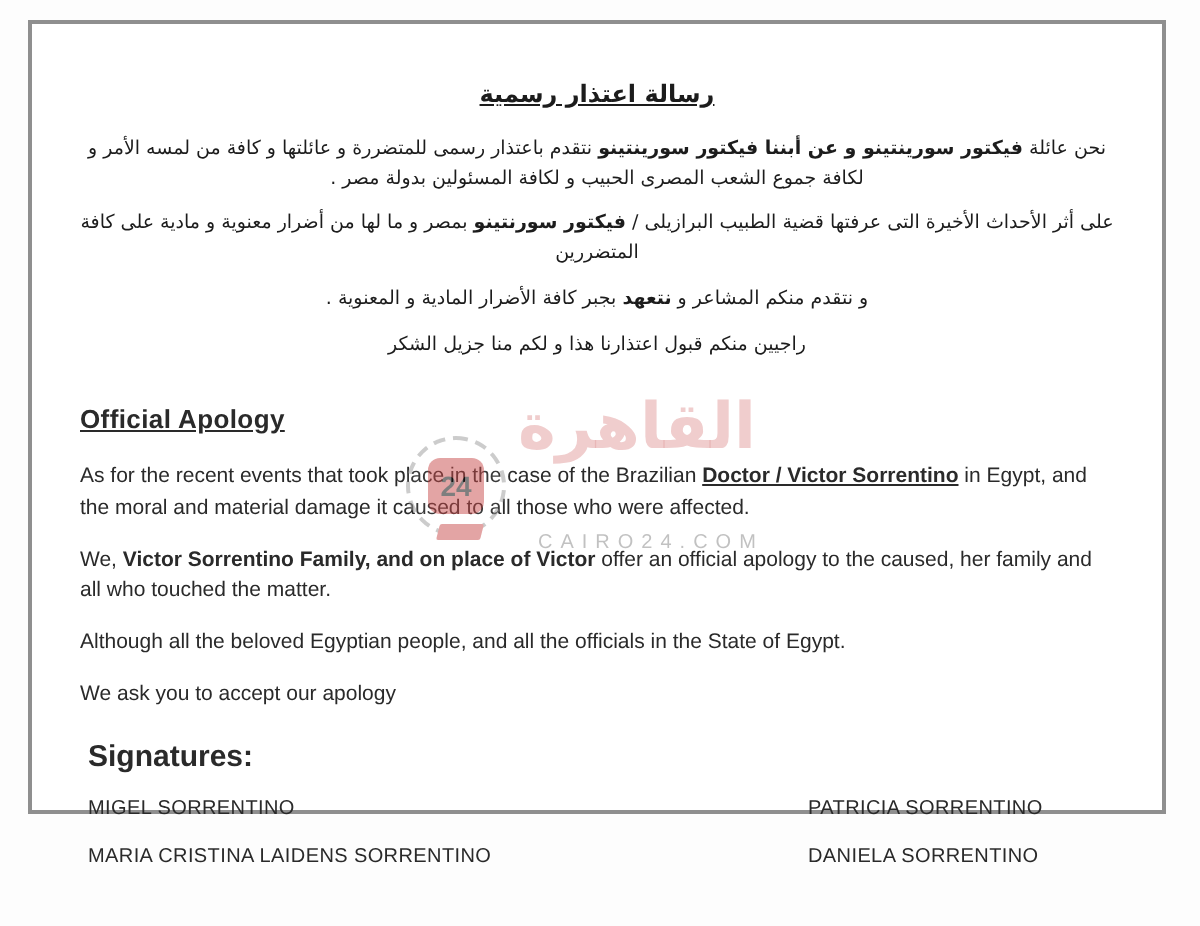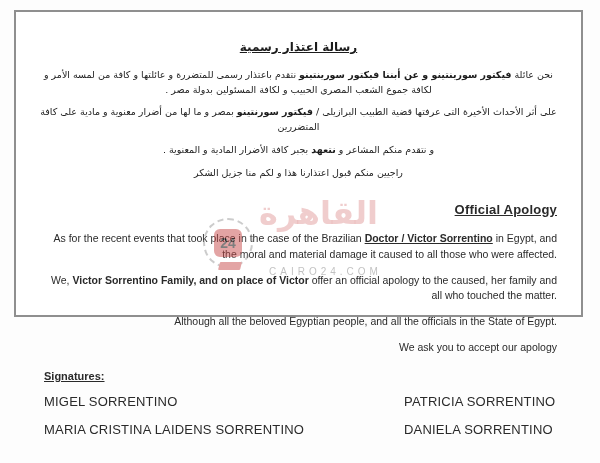--- a/index.html
+++ b/index.html
@@ -2,61 +2,61 @@
 <html><head>
 <meta charset="utf-8">
 <style>
   html,body{margin:0;padding:0;}
   body{
     width:600px;height:463px;overflow:hidden;position:relative;
     background:#fdfdfd;
     font-family:"Liberation Sans", sans-serif;
   }
   .page{
-    position:absolute;left:14px;top:10px;width:569px;height:307px;
+    position:absolute;left:14px;top:10px;width:569px;height:397px;
     background:#ffffff;border:2px solid #8f8f8f;box-sizing:border-box;
     padding:16px 24px 0 24px;
   }
   
   .ar{
     direction:rtl;text-align:center;color:#1c1c1c;
     font-family:"DejaVu Sans", sans-serif;
   }
   .ar-title{
     font-size:12px;font-weight:bold;text-decoration:underline;
     margin:12px 0 14px 0;
   }
   .ar p{
     font-size:9.5px;line-height:1.55;margin:0 0 8px 0;
   }
   .b{font-weight:bold;}
   .u{text-decoration:underline;}
   
   .en{
-    text-align:right;color:#2a2a2a;margin-top:22px;
+    text-align:left;color:#2a2a2a;margin-top:22px;
     font-family:"Liberation Sans", sans-serif;
   }
   .en-title{
     font-size:13px;font-weight:bold;text-decoration:underline;
     margin:0 0 14px 0;letter-spacing:.2px;
   }
   .en p{
     font-size:10.5px;line-height:1.45;margin:0 0 11px 0;
   }
   
   .sig{
     margin-top:14px;padding-left:4px;color:#2a2a2a;
   }
   .sig-heading{
-    font-size:11px;font-weight:bold;text-decoration:underline;
+    font-size:15px;font-weight:bold;
     margin:0 0 12px 0;
   }
   .sig-grid{
     display:grid;grid-template-columns:360px 1fr;row-gap:13px;
-    font-size:13px;letter-spacing:.2px;
+    font-size:10px;letter-spacing:.2px;
   }
   
   .wm{
     position:absolute;left:203px;top:208px;width:240px;height:80px;
     pointer-events:none;z-index:5;opacity:.5;
   }
   .wm-badge{
     position:absolute;left:0;top:10px;width:50px;height:50px;
     border:2px dashed #9a9a9a;border-radius:50%;box-sizing:border-box;
     background:rgba(255,255,255,.15);

